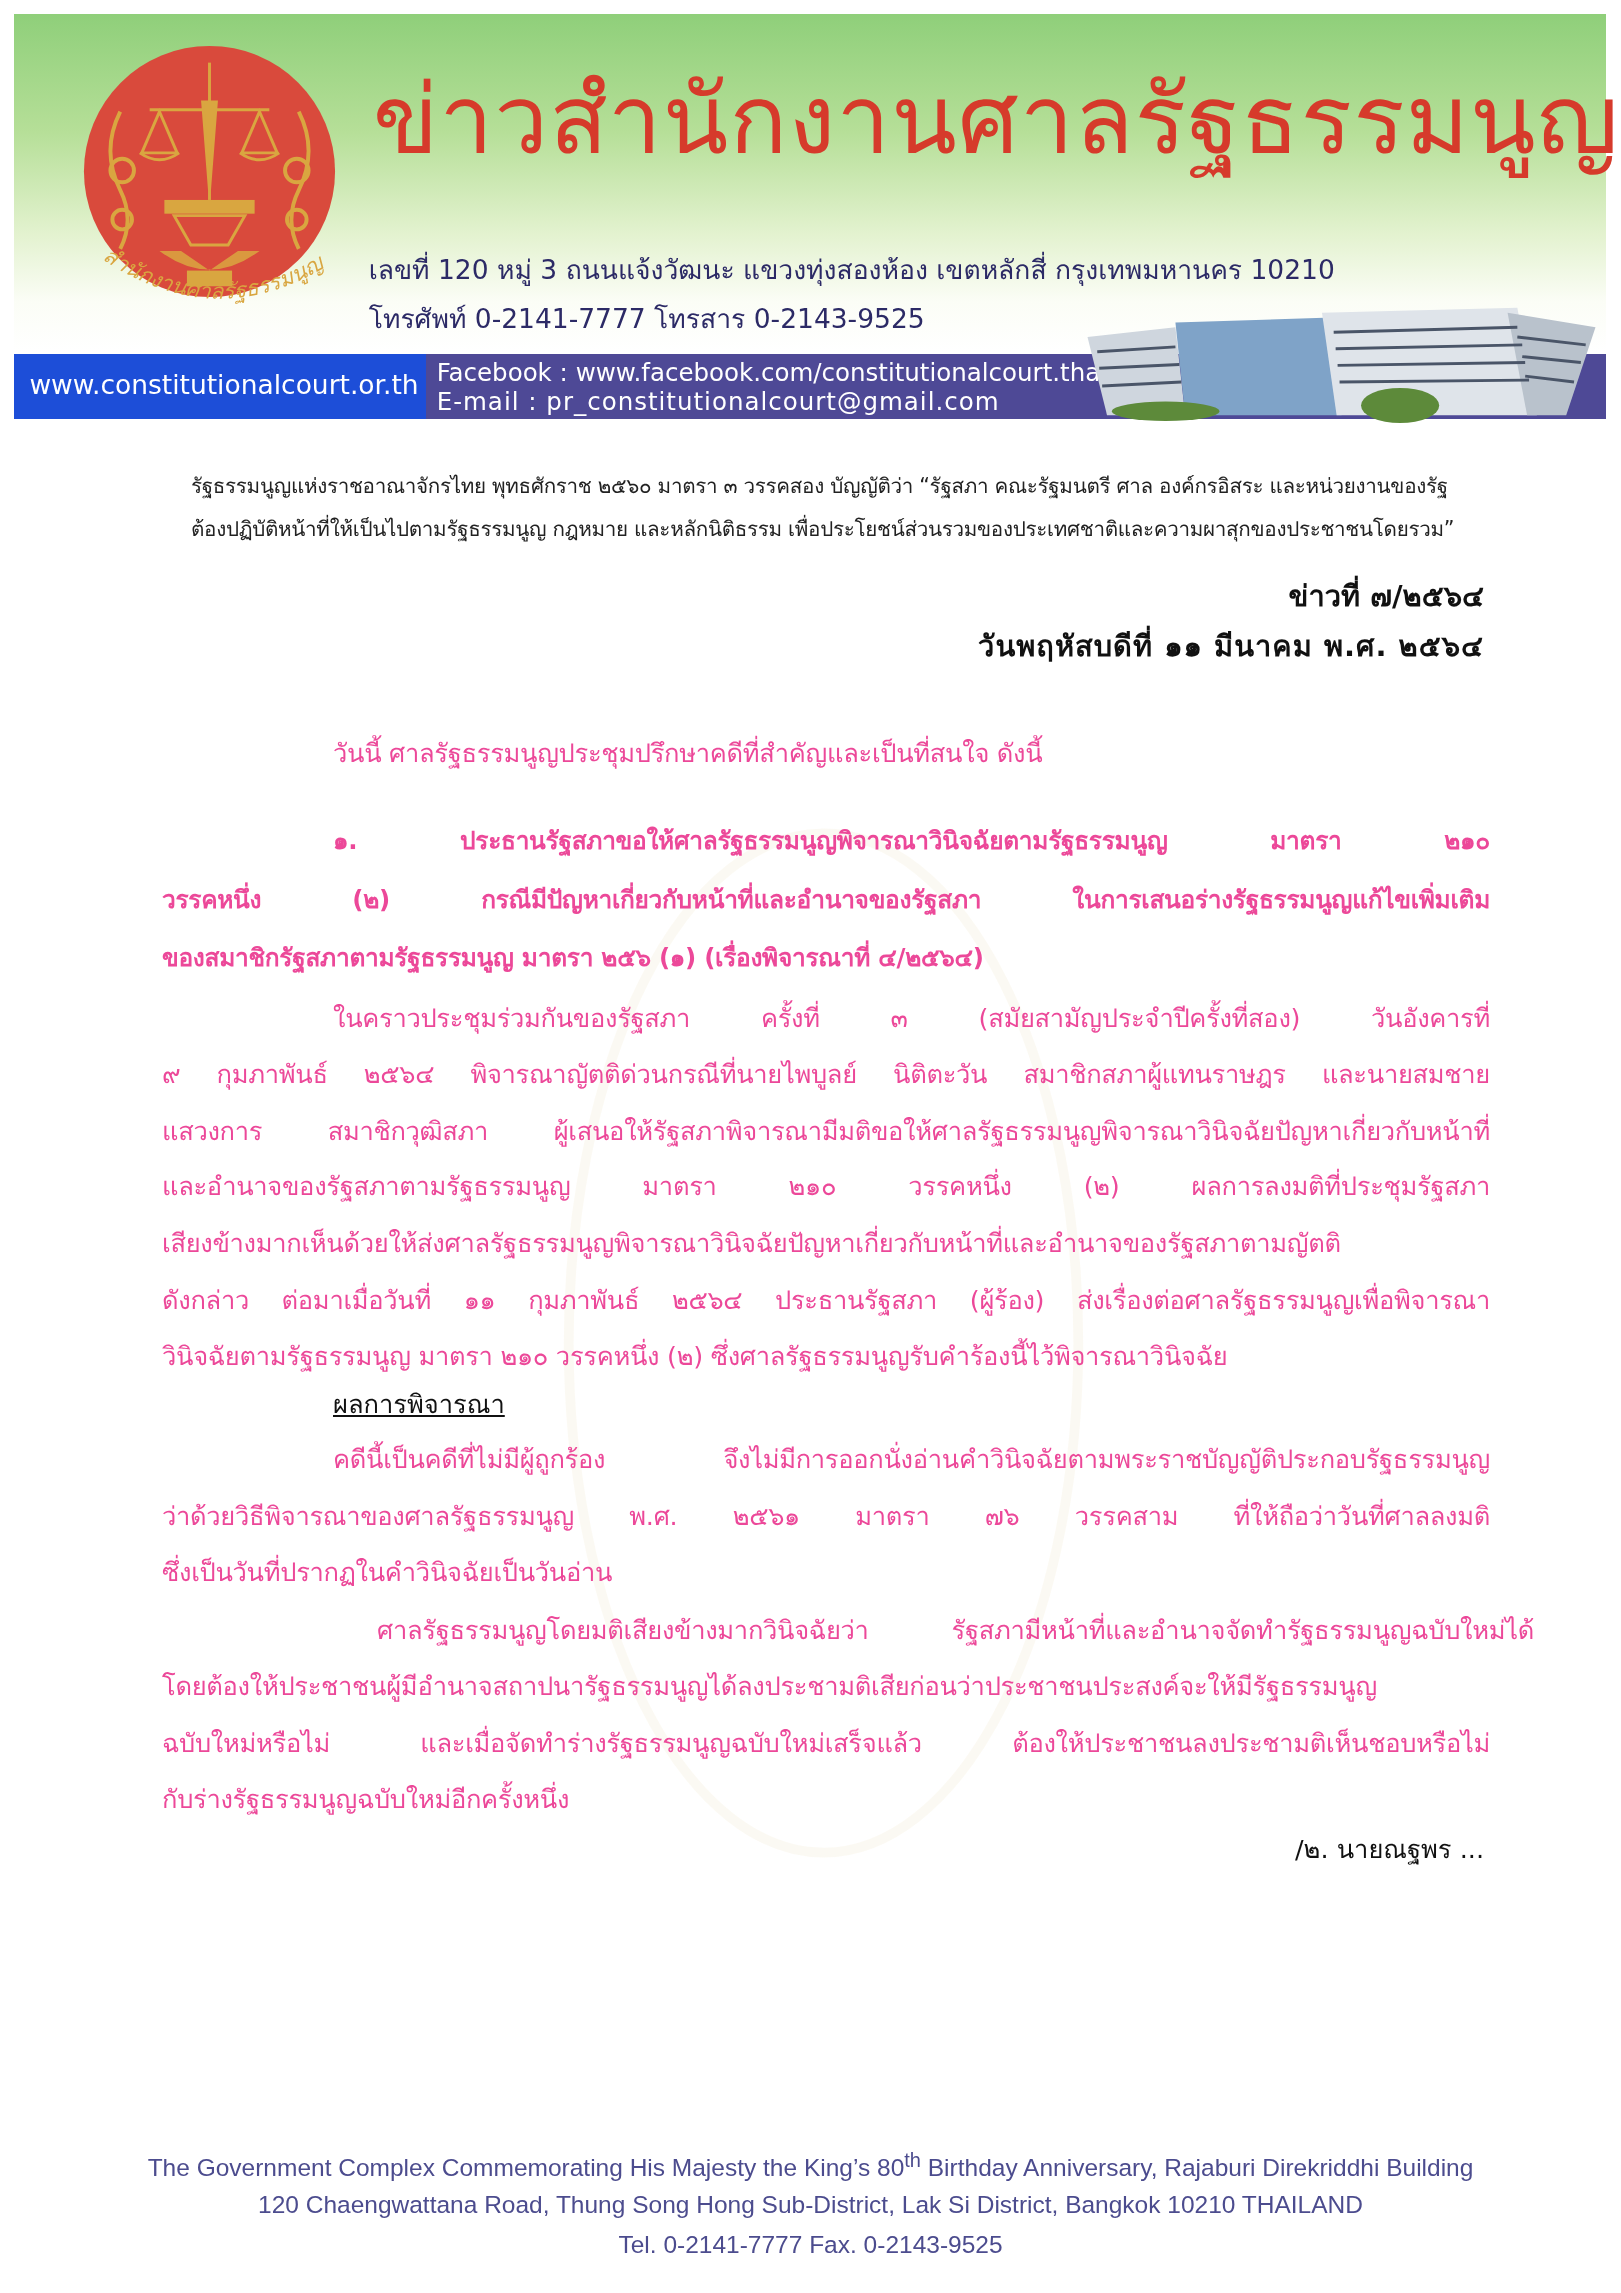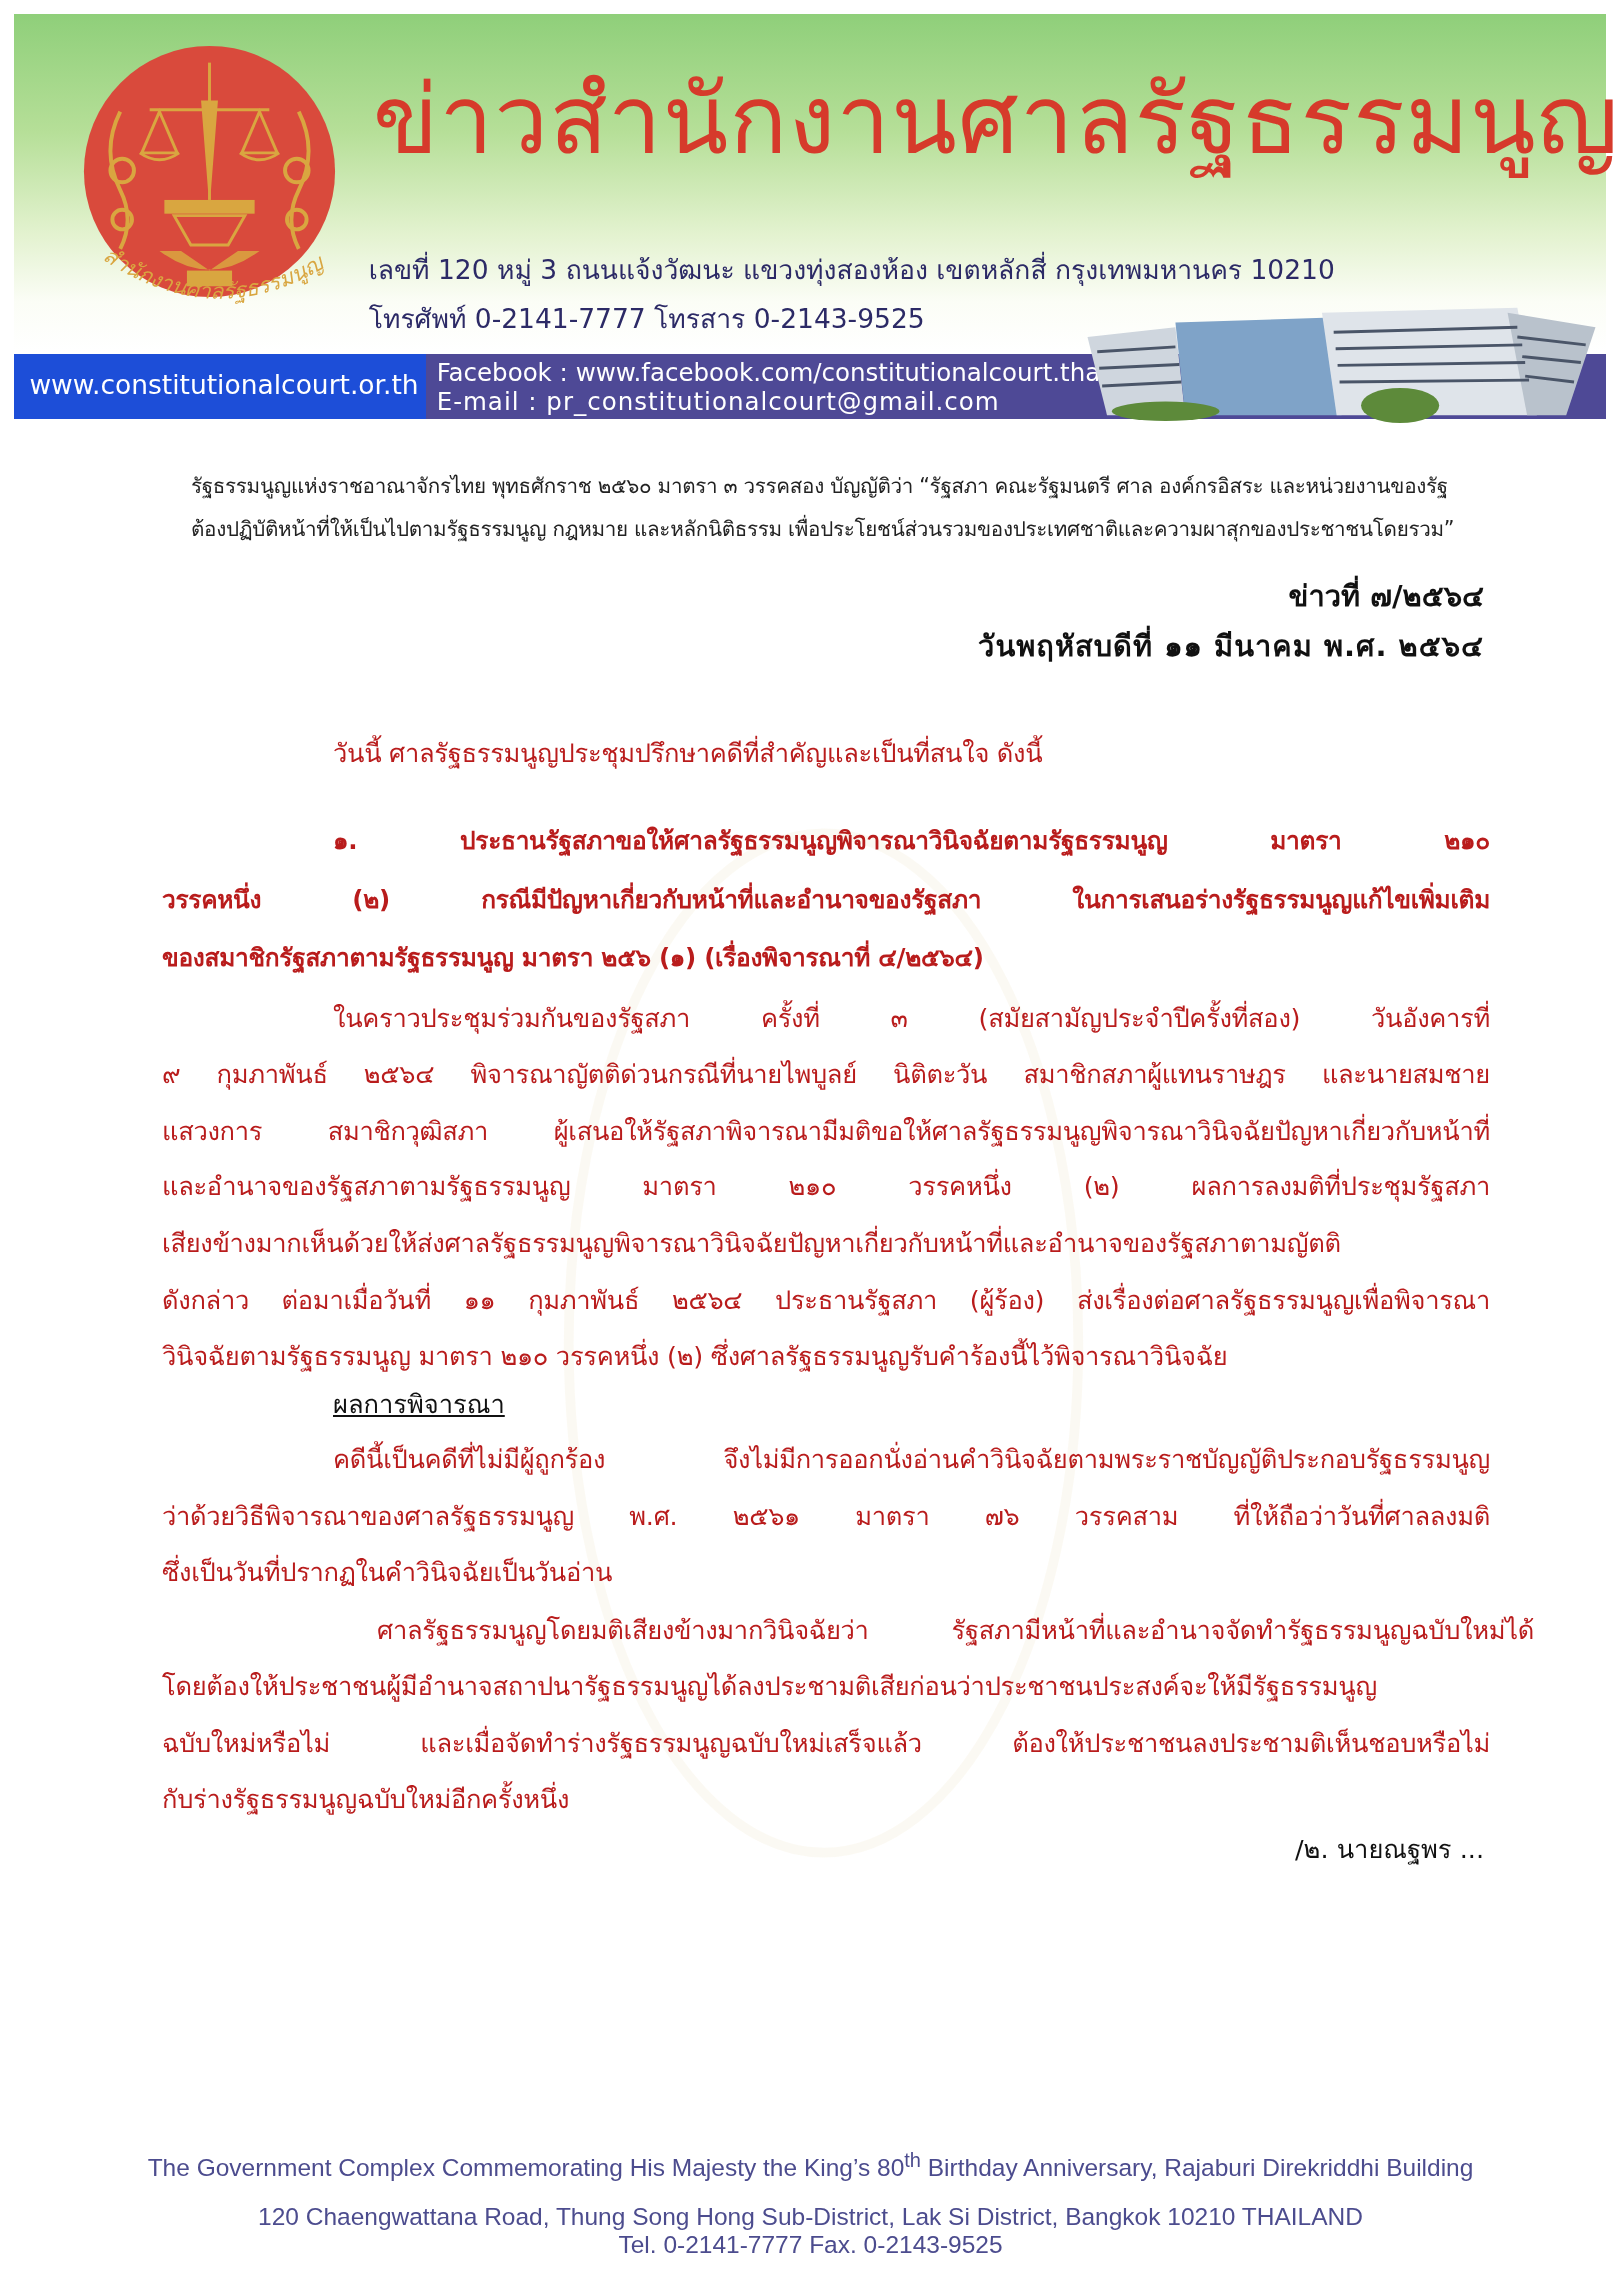--- a/index.html
+++ b/index.html
@@ -29,33 +29,33 @@
 
     
     .preamble { position: absolute; left: 191px; width: 1313px; font-size: 20.6px; color: #222;
                 white-space: nowrap; letter-spacing: -0.3px; }
     .preamble.p1 { top: 469px; } .preamble.p2 { top: 512px; }
 
     .news-no { position: absolute; right: 137px; top: 573px; font-size: 29px; font-weight: bold; }
     .news-date { position: absolute; right: 137px; top: 623px; font-size: 29px; font-weight: bold; letter-spacing: 1px; }
 
     .line { position: absolute; left: 162px; width: 1328px; font-size: 25.5px; white-space: nowrap;
-            letter-spacing: -0.3px; color: #b91c1c; }
+            letter-spacing: -0.3px; color: #ec4899; }
     .line.justify { text-align: justify; text-align-last: justify; }
     .line.bold { font-weight: bold; font-size: 24.5px; }
     .line.indent { left: 333px; width: 1157px; }
     .heading-u { position: absolute; left: 333px; top: 1384px; font-size: 25.5px; text-decoration: underline; }
     .cont { position: absolute; right: 137px; top: 1829px; font-size: 25.5px; }
 
     .watermark { position: absolute; left: 549px; top: 804px; width: 549px; height: 1078px; opacity: 0.06; }
 
     
     .footer { position: absolute; left: 0; width: 1621px; text-align: center; color: #4c4c8e;
               font-family: "Liberation Sans", sans-serif; font-size: 24.5px; white-space: nowrap; }
-    .footer.f1 { top: 2149px; } .footer.f2 { top: 2191px; margin-top: 12px; } .footer.f3 { top: 2231px; }
+    .footer.f1 { top: 2149px; } .footer.f2 { top: 2191px; } .footer.f3 { top: 2231px; }
     .footer sup { font-size: 20px; }
   </style>
 </head>
 <body>
 
 <div class="letterhead">
   <div class="banner-top"></div>
 
   <svg class="seal" viewBox="0 0 262 262">
     <circle cx="131" cy="131" r="128" fill="#d94a3c"></circle>

